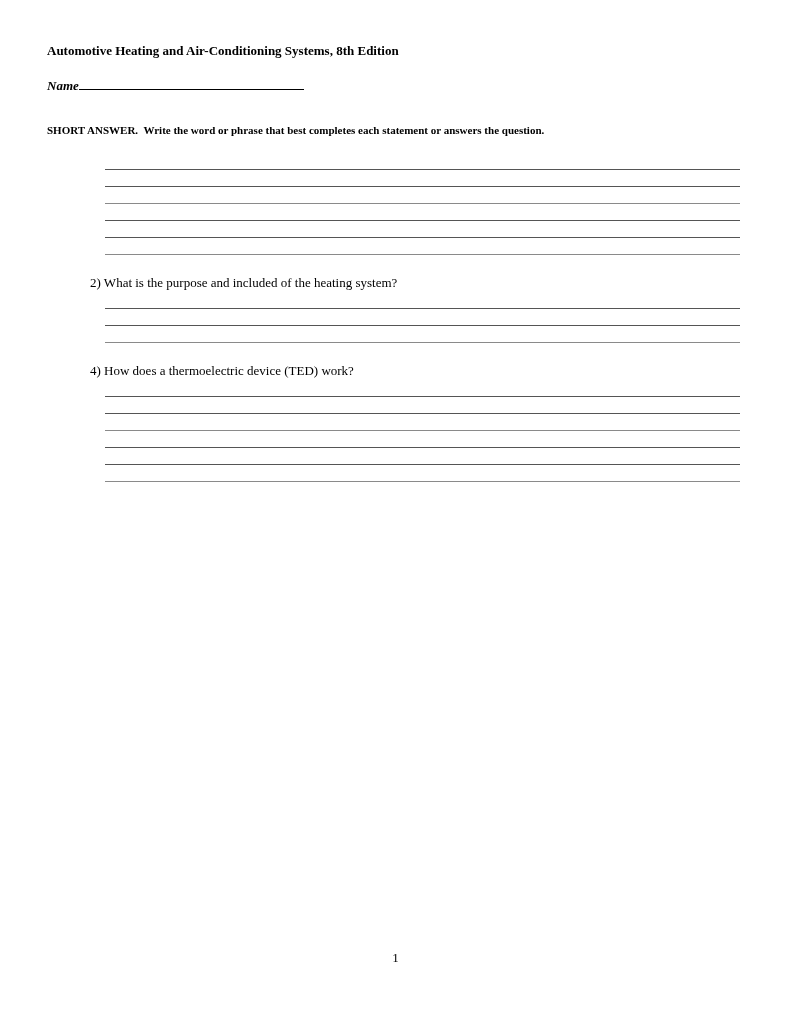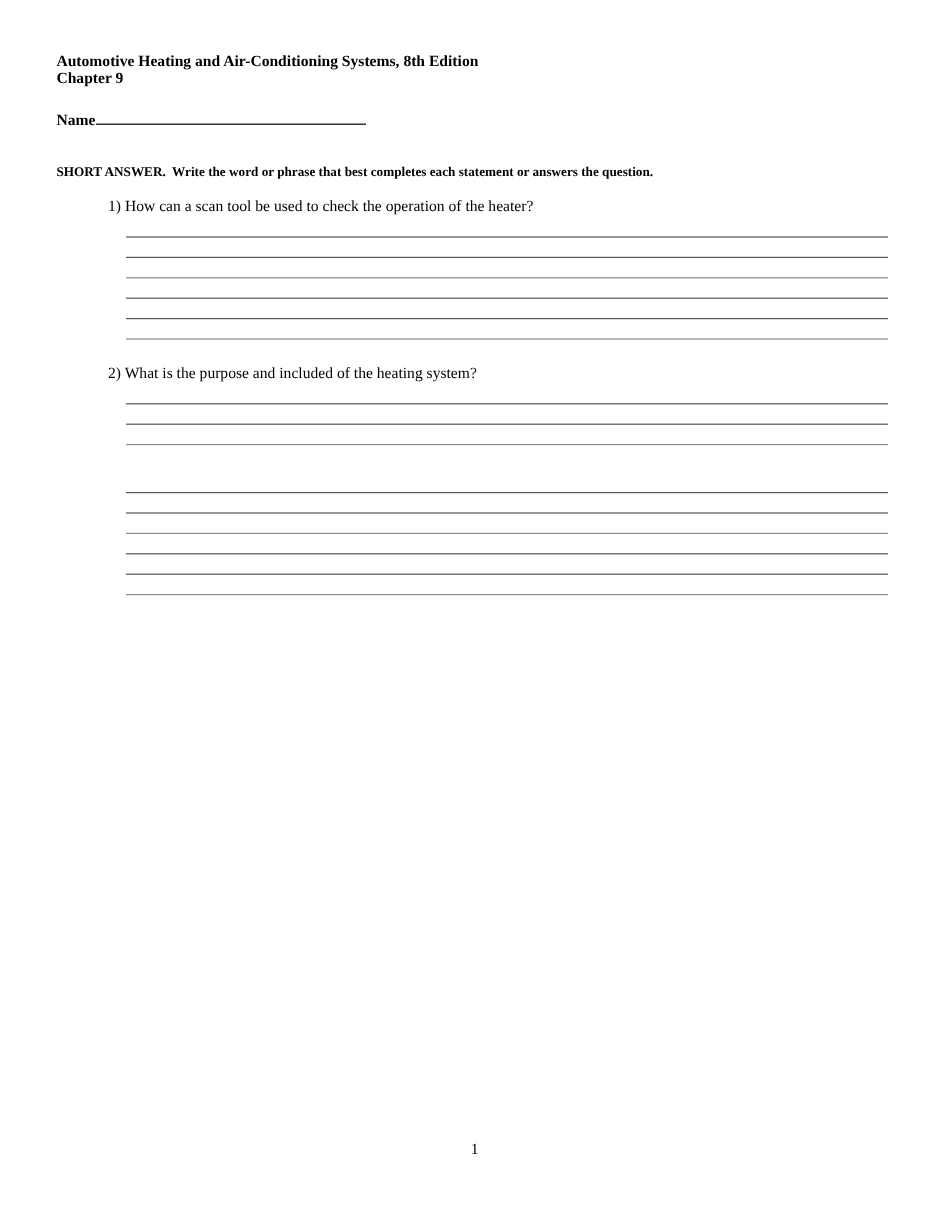--- a/index.html
+++ b/index.html
@@ -10,21 +10,21 @@
   }
   .page {
     position: relative;
     width: 791px; height: 1024px;
     box-sizing: border-box;
     padding: 44px 51px 0 47px;
     background: #ffffff;
   }
   .doc-header { font-weight: bold; font-size: 13px; line-height: 14px; }
   .name-row { margin-top: 19px; font-size: 13px; line-height: 14px; height: 14px; }
-  .name-label { font-weight: bold; }
+  .name-label { font-weight: bold; font-style: italic; }
   .name-line {
     display: inline-block;
     width: 225px; height: 12px;
     border-bottom: 1px solid #000000;
     vertical-align: baseline;
   }
   .section-heading {
     margin-top: 32px;
     font-weight: bold;
     font-size: 11px; line-height: 14px;
@@ -50,32 +50,30 @@
     font-size: 13px; line-height: 14px;
   }
 </style>
 </head>
 <body>
 
 <div class="page">
 
   <div class="doc-header">
     <div>Automotive Heating and Air-Conditioning Systems, 8th Edition</div>
-    <div>Chapter 9</div>
   </div>
 
   <div class="name-row">
     <span class="name-label">Name</span><span class="name-line"></span>
   </div>
 
   <div class="section-heading">SHORT ANSWER.  Write the word or phrase that best completes each statement or answers the question.</div>
 
   <div id="questions">
   <div class="question">
-    <div class="q-text"><span class="q-num">1)</span> <span>How can a scan tool be used to check the operation of the heater?</span></div>
     <div class="answer-lines">
           <div class="answer-line"></div>
           <div class="answer-line"></div>
           <div class="answer-line"></div>
           <div class="answer-line"></div>
           <div class="answer-line"></div>
           <div class="answer-line"></div>
         </div>
   </div>
 
@@ -83,20 +81,21 @@
     <div class="q-text"><span class="q-num">2)</span> <span>What is the purpose and included of the heating system?</span></div>
     <div class="answer-lines">
           <div class="answer-line"></div>
           <div class="answer-line"></div>
           <div class="answer-line"></div>
         </div>
   </div>
 
 
   <div class="question">
+    <div class="q-text"><span class="q-num">4)</span> <span>How does a thermoelectric device (TED) work?</span></div>
     <div class="answer-lines">
           <div class="answer-line"></div>
           <div class="answer-line"></div>
           <div class="answer-line"></div>
           <div class="answer-line"></div>
           <div class="answer-line"></div>
           <div class="answer-line"></div>
         </div>
   </div>
 </div>

